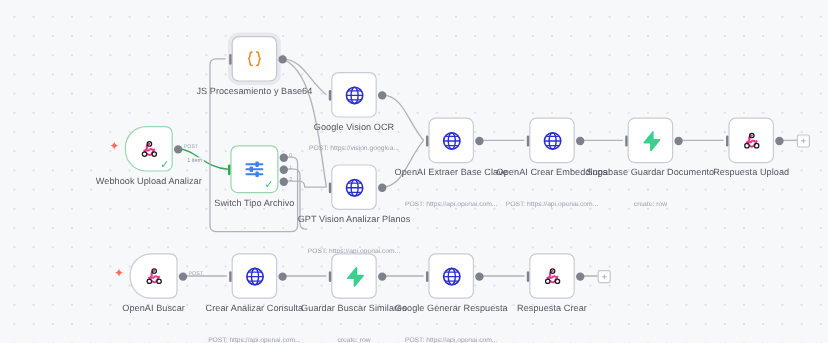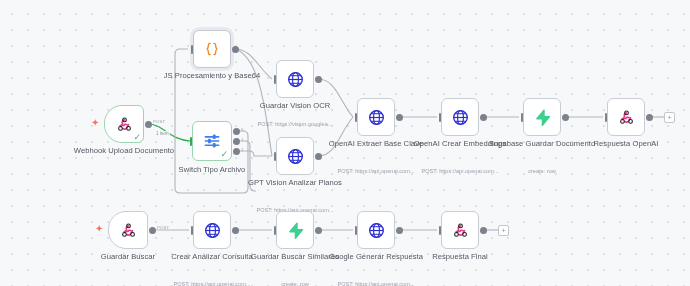--- a/index.html
+++ b/index.html
@@ -195,21 +195,21 @@
           <path d="M9.6 17.4a3.2 3.2 0 0 0 5.5-.8l2.6-4.4"></path>
         </g>
         <circle cx="12" cy="5.5" r="2.6" fill="none" stroke="#1c1c22" stroke-width="1.5"></circle>
         <circle cx="6.3" cy="17.5" r="2.6" fill="none" stroke="#1c1c22" stroke-width="1.5"></circle>
         <circle cx="17.7" cy="17.5" r="2.6" fill="none" stroke="#1c1c22" stroke-width="1.5"></circle>
       </svg>
       <div class="check">✓</div>
     </div>
     <div class="port" style="left:21px; top:-3.5px;"></div>
     <div class="portlbl" style="left:29px; top:-5px;">POST</div>
-    <div class="nlabel">Webhook Upload Documento</div>
+    <div class="nlabel">Webhook Upload Analizar</div>
   </div>
 
   <div class="node" style="left:212px; top:49px;">
     <div class="nbox selected">
       <svg class="icon-svg" width="18" height="18" viewBox="0 0 24 24">
         <path d="M9.5 4.5c-2 0-2.3 1-2.3 2.6 0 1.9-.3 3.5-1.7 4.9 1.4 1.4 1.7 3 1.7 4.9 0 1.6.3 2.6 2.3 2.6" fill="none" stroke="#f2861b" stroke-width="1.7" stroke-linecap="round" stroke-linejoin="round"></path>
         <path d="M14.5 4.5c2 0 2.3 1 2.3 2.6 0 1.9.3 3.5 1.7 4.9-1.4 1.4-1.7 3-1.7 4.9 0 1.6-.3 2.6-2.3 2.6" fill="none" stroke="#f2861b" stroke-width="1.7" stroke-linecap="round" stroke-linejoin="round"></path>
       </svg>
     </div>
     <div class="port-in" style="left:-26px; top:-4px;"></div>
@@ -251,21 +251,21 @@
         <circle cx="12" cy="12" r="8.6" fill="none" stroke="#2b2fd0" stroke-width="1.7"></circle>
         <ellipse cx="12" cy="12" rx="3.7" ry="8.6" fill="none" stroke="#2b2fd0" stroke-width="1.5"></ellipse>
         <line x1="3.4" y1="12" x2="20.6" y2="12" stroke="#2b2fd0" stroke-width="1.5"></line>
         <line x1="5" y1="7.2" x2="19" y2="7.2" stroke="#2b2fd0" stroke-width="1.3"></line>
         <line x1="5" y1="16.8" x2="19" y2="16.8" stroke="#2b2fd0" stroke-width="1.3"></line>
       </svg>
     </div>
     <div class="port-in" style="left:-26px; top:-4px;"></div>
     <div class="port-in-bar" style="left:-21px; top:-4.5px;"></div>
     <div class="port" style="left:20px; top:-3.5px;"></div>
-    <div class="nlabel">Guardar Vision OCR</div>
+    <div class="nlabel">Google Vision OCR</div>
     <div class="nsub one">POST: https://vision.googlea...</div>
   </div>
 
   <div class="node" style="left:295px; top:156px;">
     <div class="nbox">
       <svg class="icon-svg" width="19" height="19" viewBox="0 0 24 24">
         <circle cx="12" cy="12" r="8.6" fill="none" stroke="#2b2fd0" stroke-width="1.7"></circle>
         <ellipse cx="12" cy="12" rx="3.7" ry="8.6" fill="none" stroke="#2b2fd0" stroke-width="1.5"></ellipse>
         <line x1="3.4" y1="12" x2="20.6" y2="12" stroke="#2b2fd0" stroke-width="1.5"></line>
         <line x1="5" y1="7.2" x2="19" y2="7.2" stroke="#2b2fd0" stroke-width="1.3"></line>
@@ -335,42 +335,42 @@
           <path d="M9.6 17.4a3.2 3.2 0 0 0 5.5-.8l2.6-4.4"></path>
         </g>
         <circle cx="12" cy="5.5" r="2.6" fill="none" stroke="#1c1c22" stroke-width="1.5"></circle>
         <circle cx="6.3" cy="17.5" r="2.6" fill="none" stroke="#1c1c22" stroke-width="1.5"></circle>
         <circle cx="17.7" cy="17.5" r="2.6" fill="none" stroke="#1c1c22" stroke-width="1.5"></circle>
       </svg>
     </div>
     <div class="port-in" style="left:-26px; top:-4px;"></div>
     <div class="port-in-bar" style="left:-21px; top:-4.5px;"></div>
     <div class="port" style="left:20px; top:-3.5px;"></div>
-    <div class="nlabel">Respuesta OpenAI</div>
+    <div class="nlabel">Respuesta Upload</div>
   </div>
 
   <div class="plusbtn" style="left:664px; top:112px;">+</div>
 
   <div class="node" style="left:128px; top:230px;">
     <div class="bolt">✦</div>
     <div class="nbox trigger" style="border-color:#c8ccd4;">
       <svg class="icon-svg" width="17" height="17" viewBox="0 0 24 24">
         <g fill="none" stroke="#e8388a" stroke-width="2.4" stroke-linecap="round">
           <path d="M12 5.5a3.2 3.2 0 0 0-2.7 4.9l-2.6 4.4"></path>
           <path d="M15.6 12.2a3.2 3.2 0 0 0-4.6 1.2H6"></path>
           <path d="M9.6 17.4a3.2 3.2 0 0 0 5.5-.8l2.6-4.4"></path>
         </g>
         <circle cx="12" cy="5.5" r="2.6" fill="none" stroke="#1c1c22" stroke-width="1.5"></circle>
         <circle cx="6.3" cy="17.5" r="2.6" fill="none" stroke="#1c1c22" stroke-width="1.5"></circle>
         <circle cx="17.7" cy="17.5" r="2.6" fill="none" stroke="#1c1c22" stroke-width="1.5"></circle>
       </svg>
     </div>
     <div class="port" style="left:21px; top:-3.5px;"></div>
     <div class="portlbl" style="left:29px; top:-5px;">POST</div>
-    <div class="nlabel">Guardar Buscar</div>
+    <div class="nlabel">OpenAI Buscar</div>
   </div>
 
   <div class="node" style="left:212px; top:230px;">
     <div class="nbox">
       <svg class="icon-svg" width="19" height="19" viewBox="0 0 24 24">
         <circle cx="12" cy="12" r="8.6" fill="none" stroke="#2b2fd0" stroke-width="1.7"></circle>
         <ellipse cx="12" cy="12" rx="3.7" ry="8.6" fill="none" stroke="#2b2fd0" stroke-width="1.5"></ellipse>
         <line x1="3.4" y1="12" x2="20.6" y2="12" stroke="#2b2fd0" stroke-width="1.5"></line>
         <line x1="5" y1="7.2" x2="19" y2="7.2" stroke="#2b2fd0" stroke-width="1.3"></line>
         <line x1="5" y1="16.8" x2="19" y2="16.8" stroke="#2b2fd0" stroke-width="1.3"></line>
@@ -422,20 +422,20 @@
           <path d="M9.6 17.4a3.2 3.2 0 0 0 5.5-.8l2.6-4.4"></path>
         </g>
         <circle cx="12" cy="5.5" r="2.6" fill="none" stroke="#1c1c22" stroke-width="1.5"></circle>
         <circle cx="6.3" cy="17.5" r="2.6" fill="none" stroke="#1c1c22" stroke-width="1.5"></circle>
         <circle cx="17.7" cy="17.5" r="2.6" fill="none" stroke="#1c1c22" stroke-width="1.5"></circle>
       </svg>
     </div>
     <div class="port-in" style="left:-26px; top:-4px;"></div>
     <div class="port-in-bar" style="left:-21px; top:-4.5px;"></div>
     <div class="port" style="left:20px; top:-3.5px;"></div>
-    <div class="nlabel">Respuesta Final</div>
+    <div class="nlabel">Respuesta Crear</div>
   </div>
 
   <div class="plusbtn" style="left:498px; top:225px;">+</div>
 
   <div class="edgelbl" style="left:155px; top:131px;">1 item</div>
 
 </div>
 
 </body></html>

